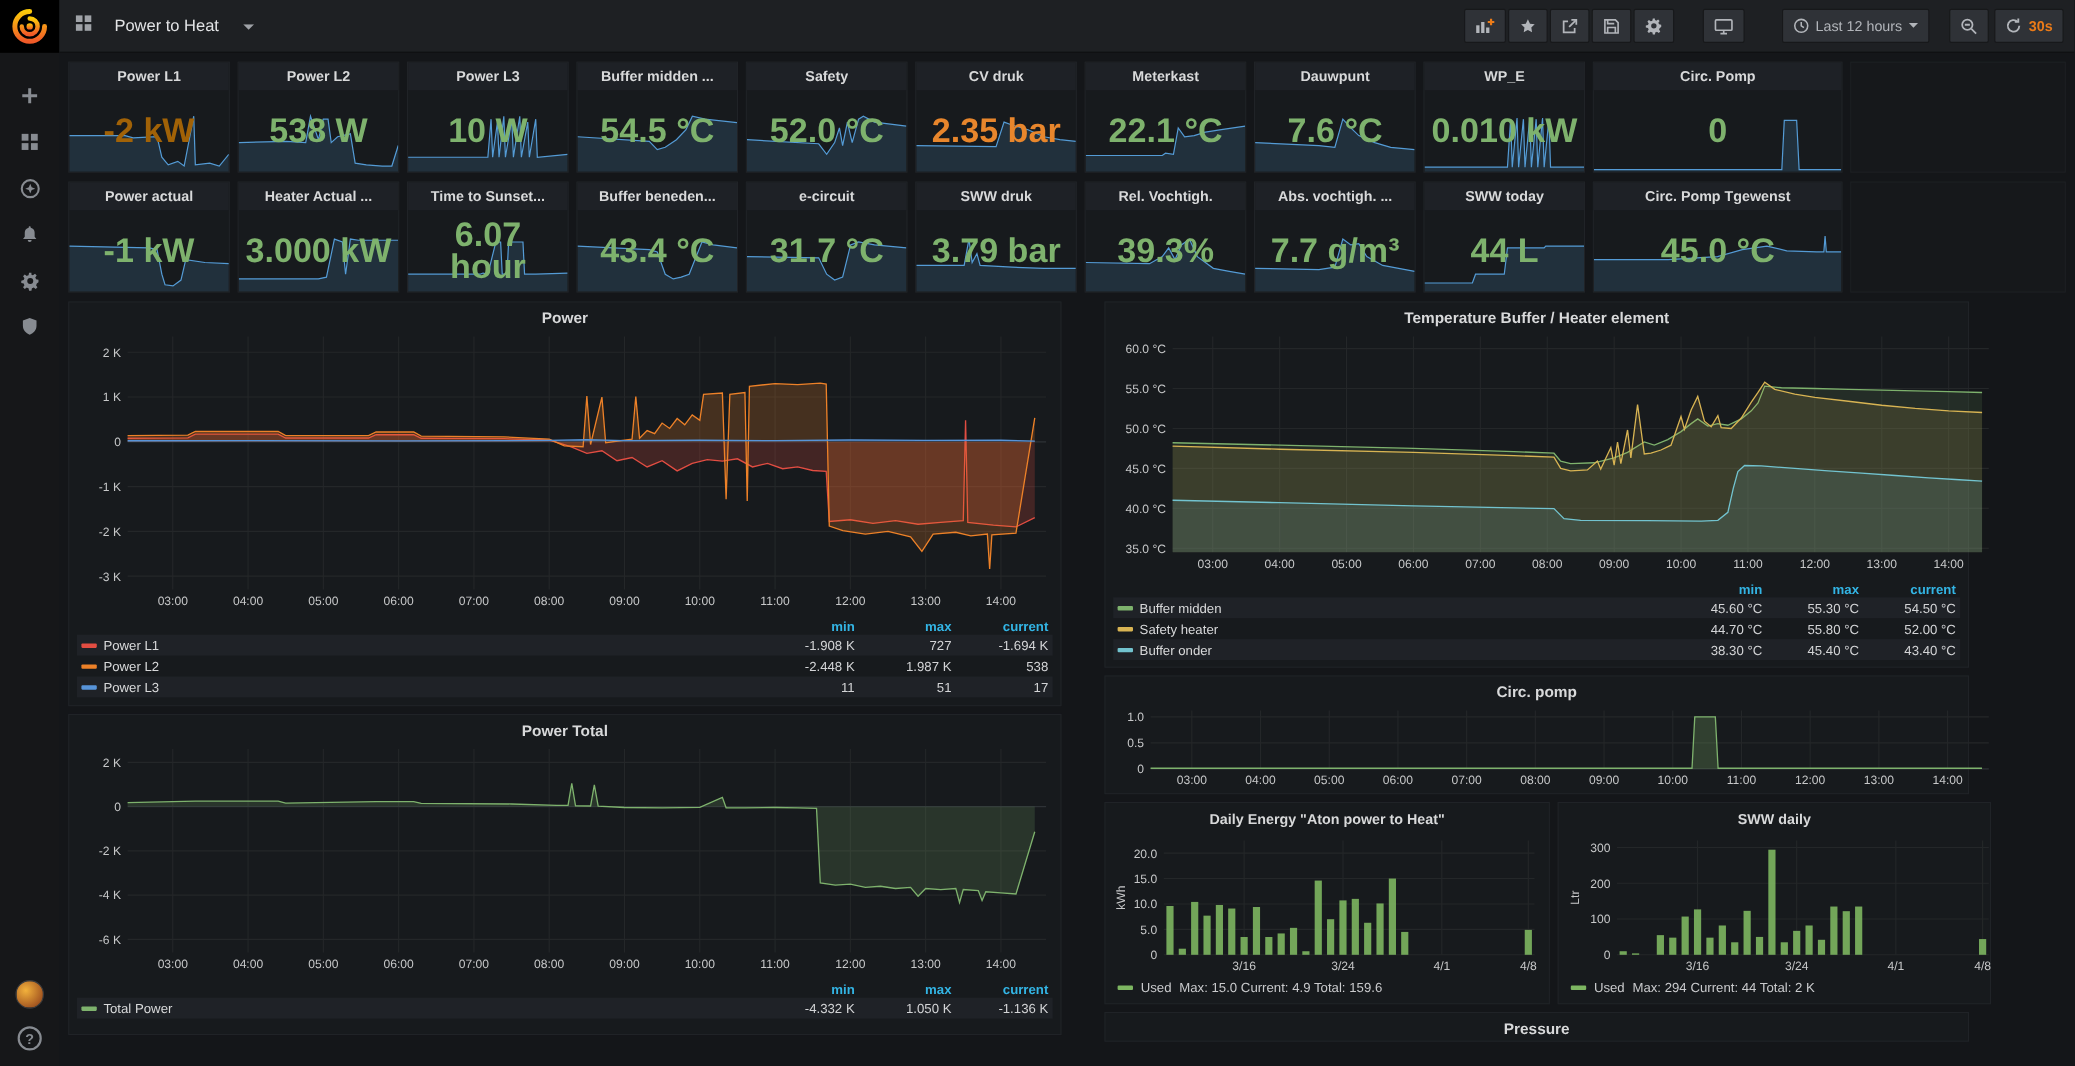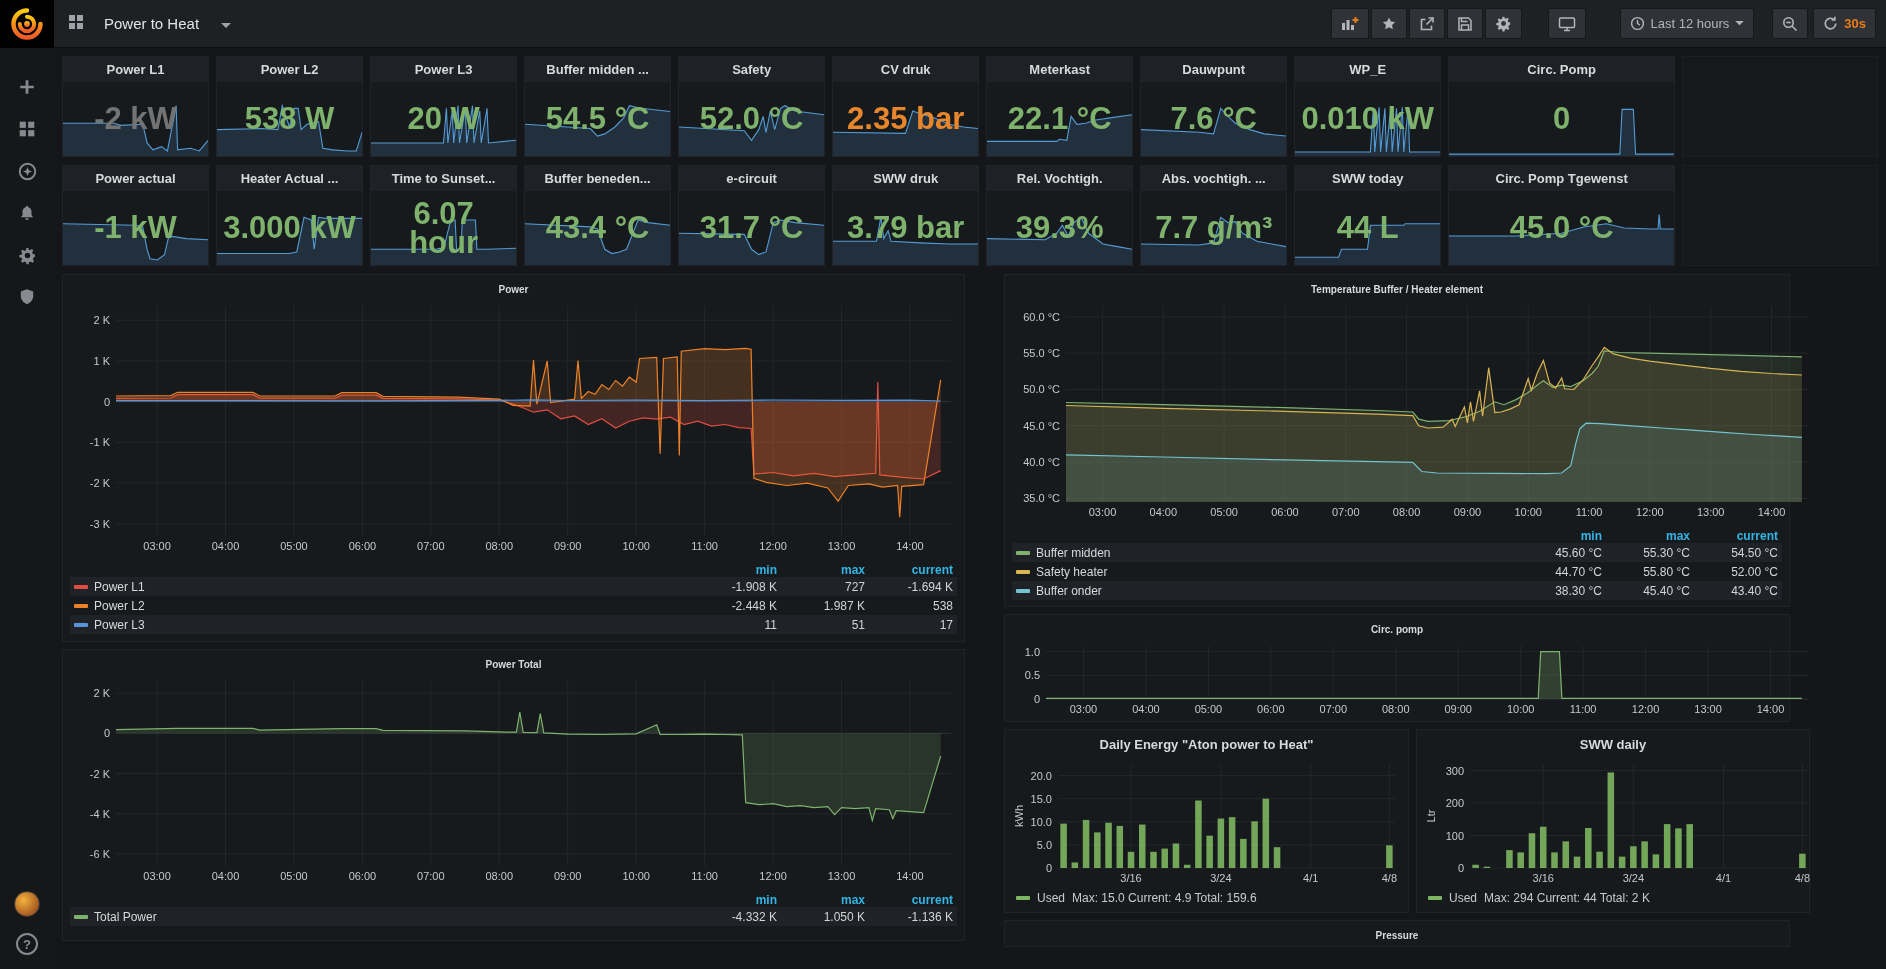--- a/index.html
+++ b/index.html
@@ -38,21 +38,21 @@
   .stat-body { position:relative; flex:1; }
   .stat-spark { position:absolute; left:0; right:0; bottom:0; height:72%; width:100%; }
   .stat-value { position:absolute; inset:0; display:flex; align-items:center; justify-content:center; text-align:center; font-size:31px; font-weight:bold; line-height:0.95; z-index:2; }
   .empty-panel { width:196px; flex:none; background:#16181b; border:1px solid #1d2023; }
 
   
   .charts { display:flex; gap:7px; align-items:flex-start; }
   .col-left { width:903px; flex:none; display:flex; flex-direction:column; gap:7px; }
   .col-right { width:818px; flex:none; display:flex; flex-direction:column; gap:7px;padding-left:32px; }
   .chart-panel { background:#171a1d; border:1px solid #202327; padding:3px 7px 4px 7px; width:100%; }
-  .chart-title { text-align:center; font-size:10px; font-weight:bold; color:#d8d9da; height:23px; line-height:23px; white-space:nowrap; overflow:hidden; cursor:pointer; }
+  .chart-title { text-align:center; font-size:14px; font-weight:bold; color:#d8d9da; height:23px; line-height:23px; white-space:nowrap; overflow:hidden; cursor:pointer; }
   .plot { width:100%; position:relative; }
   .plot svg { display:block; }
 
   
   .legend-table { font-size:12px; margin-top:4px; }
   .lrow { display:flex; align-items:center; height:19px; padding:0 4px; }
   .lrow.striped { background:#1f2227; }
   .lhead { justify-content:flex-end; font-weight:bold;align-items:flex-end; }
   .lhead span { width:88px; text-align:right; }
   .lname { display:flex; align-items:center; gap:6px; color:#d8d9da; cursor:pointer; }
@@ -222,41 +222,41 @@
   <div class="content">
 
     <div class="stat-row" id="stat-row-0">
         <div class="stat-panel">
           <div class="stat-title">Power L1</div>
           <div class="stat-body">
             <svg class="stat-spark" preserveAspectRatio="none" viewBox="0 0 100 40">
               <polygon points="0,15.2 35,15.2 40,16.8 55.00000000000001,16 57.99999999999999,30 62,35.2 68,32.800000000000004 72,36 78,2.0000000000000018 79,35.2 88,34 94,36 100,28 100,40 0,40" fill="rgba(82,149,207,0.18)"></polygon>
               <polyline points="0,15.2 35,15.2 40,16.8 55.00000000000001,16 57.99999999999999,30 62,35.2 68,32.800000000000004 72,36 78,2.0000000000000018 79,35.2 88,34 94,36 100,28" fill="none" stroke="#549bd5" stroke-width="1.1" vector-effect="non-scaling-stroke"></polyline>
             </svg>
-            <div class="stat-value" style="color: #737373;">-2 kW</div>
+            <div class="stat-value" style="color: #a16207;">-2 kW</div>
           </div>
         </div>
         <div class="stat-panel">
           <div class="stat-title">Power L2</div>
           <div class="stat-body">
             <svg class="stat-spark" preserveAspectRatio="none" viewBox="0 0 100 40">
               <polygon points="0,20 30,19.2 42,20 45,2.0000000000000018 50,18 53,3.999999999999999 56.00000000000001,3.999999999999999 57.99999999999999,20 62,16 70,14 73,34 80,35.2 90,36 96,36 100,22 100,40 0,40" fill="rgba(82,149,207,0.18)"></polygon>
               <polyline points="0,20 30,19.2 42,20 45,2.0000000000000018 50,18 53,3.999999999999999 56.00000000000001,3.999999999999999 57.99999999999999,20 62,16 70,14 73,34 80,35.2 90,36 96,36 100,22" fill="none" stroke="#549bd5" stroke-width="1.1" vector-effect="non-scaling-stroke"></polyline>
             </svg>
             <div class="stat-value" style="color: rgb(126, 178, 109);">538 W</div>
           </div>
         </div>
         <div class="stat-panel">
           <div class="stat-title">Power L3</div>
           <div class="stat-body">
             <svg class="stat-spark" preserveAspectRatio="none" viewBox="0 0 100 40">
               <polygon points="0,30 50,30 52,3.999999999999999 53,30 56.00000000000001,6.000000000000001 56.99999999999999,30 60,2.0000000000000018 61,30 65,3.999999999999999 66,30 70,2.0000000000000018 71,30 75,6.000000000000001 76,30 80,3.999999999999999 81,30 100,28 100,40 0,40" fill="rgba(82,149,207,0.18)"></polygon>
               <polyline points="0,30 50,30 52,3.999999999999999 53,30 56.00000000000001,6.000000000000001 56.99999999999999,30 60,2.0000000000000018 61,30 65,3.999999999999999 66,30 70,2.0000000000000018 71,30 75,6.000000000000001 76,30 80,3.999999999999999 81,30 100,28" fill="none" stroke="#549bd5" stroke-width="1.1" vector-effect="non-scaling-stroke"></polyline>
             </svg>
-            <div class="stat-value" style="color: rgb(126, 178, 109);">20 W</div>
+            <div class="stat-value" style="color: rgb(126, 178, 109);">10 W</div>
           </div>
         </div>
         <div class="stat-panel">
           <div class="stat-title">Buffer midden ...</div>
           <div class="stat-body">
             <svg class="stat-spark" preserveAspectRatio="none" viewBox="0 0 100 40">
               <polygon points="0,16 45,19.2 50,24.8 55.00000000000001,23.200000000000003 62,18 68,11.200000000000001 72,2.0000000000000018 80,3.999999999999999 100,6.400000000000001 100,40 0,40" fill="rgba(82,149,207,0.18)"></polygon>
               <polyline points="0,16 45,19.2 50,24.8 55.00000000000001,23.200000000000003 62,18 68,11.200000000000001 72,2.0000000000000018 80,3.999999999999999 100,6.400000000000001" fill="none" stroke="#549bd5" stroke-width="1.1" vector-effect="non-scaling-stroke"></polyline>
             </svg>
             <div class="stat-value" style="color: rgb(126, 178, 109);">54.5 °C</div>

